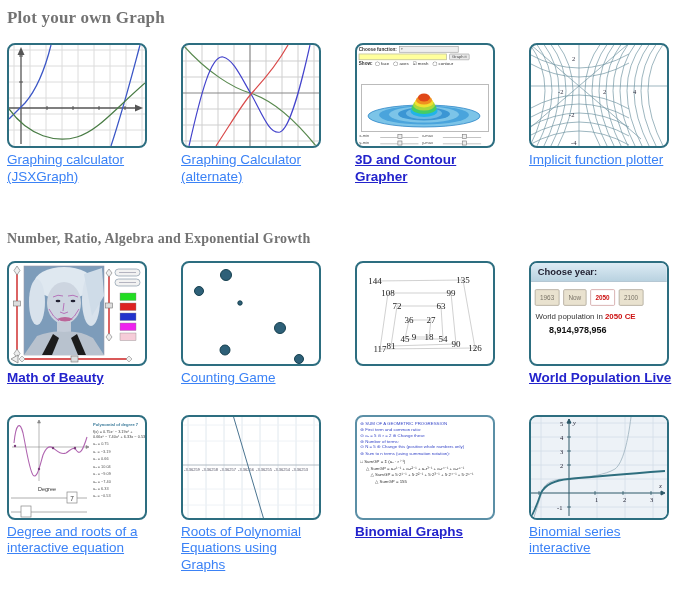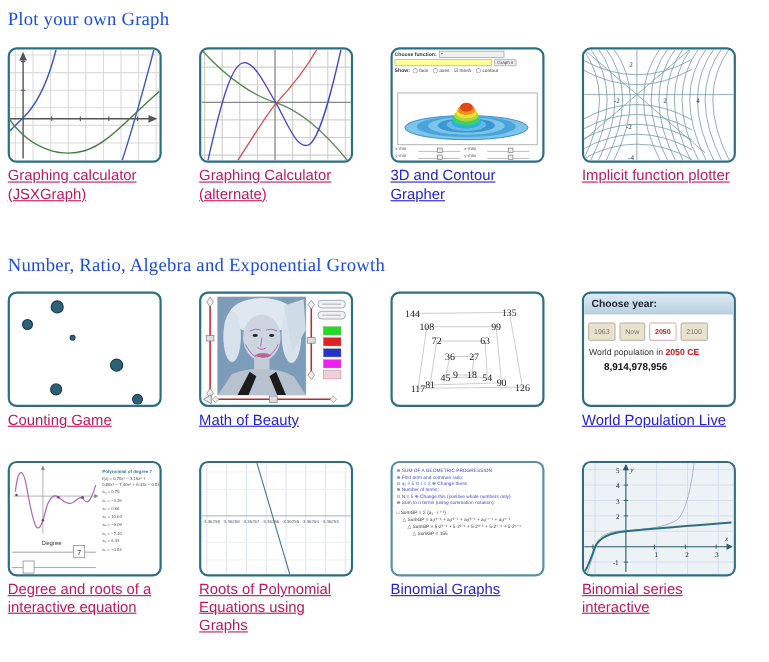--- a/index.html
+++ b/index.html
@@ -1,33 +1,33 @@
 <!DOCTYPE html>
 <html><head>
 <meta charset="utf-8">
 <style>
   html,body{margin:0;padding:0;}
   body{
     width:699px;height:602px;overflow:hidden;background:#fff;
     font-family:"Liberation Sans", sans-serif;position:relative;
     padding:6px 0 0 7px;box-sizing:border-box;
   }
-  .sec-title{font-family:"Liberation Serif", serif;font-weight:normal;color:#1d4ed8;margin:0;letter-spacing:.2px;}
+  .sec-title{font-family:"Liberation Serif", serif;font-weight:bold;color:#737373;margin:0;letter-spacing:.2px;}
   #title1{font-size:17px;margin:2px 0 15px 0;}
-  #title2{font-size:17px;margin:46px 0 14px 0;}
+  #title2{font-size:14px;margin:46px 0 14px 0;}
   .row{display:grid;grid-template-columns:174px 174px 174px 174px;align-items:start;}
   .row3{margin-top:28px;}
   .thumb{
     width:136px;height:101px;border:2px solid #2d6e80;border-radius:8px;
     background:#fff;position:relative;overflow:hidden;display:block;
   }
   .thumb svg{display:block;}
   a.card-link{display:block;margin-top:4px;font-size:13.5px;line-height:1.23;text-decoration:underline;cursor:pointer;}
-  a.card-link.purple{color:#be185d;}
-  a.card-link.blue{color:#2323cc;}
+  a.card-link.purple{color:#3b82f6;}
+  a.card-link.blue{color:#2323cc;font-weight:bold;}
   .w150{width:152px}.w122{width:122px}.w165{width:166px}.w135{width:136px}.w110{width:112px}
   
   .g3d{position:absolute;inset:0;}
   .g3d-ctrl{transform:scale(.58);transform-origin:0 0;width:234px;padding:2px 3px 0 3px;color:#333;}
   .g3d-r{display:flex;align-items:center;gap:4px;margin-bottom:2px;white-space:nowrap;}
   .g3d-lbl{font-weight:bold;font-size:8px;}
   .g3d-dd{display:inline-block;width:96px;height:9px;background:#efefef;border:1px solid #999;font-size:6px;color:#777;overflow:hidden;line-height:9px;padding:0 2px;}
   .g3d-input{display:inline-block;width:150px;height:9px;background:#ffff9c;border:1px solid #aaa;}
   .g3d-btn{font-size:7px;background:#e9e9e9;border:1px solid #999;padding:1px 4px;border-radius:2px;color:#444;}
   .g3d-opt{font-size:7.5px;margin-right:3px;}
@@ -222,36 +222,20 @@
   </div>
 </div>
 
 <h2 class="sec-title" id="title2">Number, Ratio, Algebra and Exponential Growth</h2>
 
 <div class="row">
 
   <div>
     <span class="thumb">
       <svg width="136" height="101" viewBox="0 0 136 101">
-        <g fill="#2e6078" stroke="#16404f" stroke-width="1">
-          <circle cx="43" cy="12" r="5.5"></circle>
-          <circle cx="16" cy="28" r="4.5"></circle>
-          <circle cx="57" cy="40" r="2.2"></circle>
-          <circle cx="97" cy="65" r="5.5"></circle>
-          <circle cx="42" cy="87" r="5"></circle>
-          <circle cx="116" cy="96" r="4.5"></circle>
-        </g>
-      </svg>
-    </span>
-    <a class="card-link purple">Counting Game</a>
-  </div>
-
-  <div>
-    <span class="thumb">
-      <svg width="136" height="101" viewBox="0 0 136 101">
         <g>
           <line x1="8" y1="8" x2="8" y2="90" stroke="#cc2222" stroke-width="1.4"></line>
           <polygon points="8,3 11,7.5 8,12 5,7.5" fill="#eee" stroke="#777" stroke-width="0.6"></polygon>
           <polygon points="8,86 11,90.5 8,95 5,90.5" fill="#eee" stroke="#777" stroke-width="0.6"></polygon>
           <rect x="4.5" y="38" width="7" height="5" fill="#ddd" stroke="#777" stroke-width="0.6"></rect>
         </g>
         <g transform="translate(15,3)">
           <rect x="0" y="0" width="80" height="89" fill="#7d9cba" stroke="#99a" stroke-width="0.6"></rect>
           <ellipse cx="40" cy="17" rx="30" ry="16" fill="#dfe8f0"></ellipse>
           <ellipse cx="13" cy="36" rx="8" ry="23" fill="#d8e2ec"></ellipse>
@@ -300,20 +284,36 @@
           <rect x="62" y="93" width="7" height="6" fill="#ddd" stroke="#777" stroke-width="0.6"></rect>
         </g>
       </svg>
     </span>
     <a class="card-link blue">Math of Beauty</a>
   </div>
 
   <div>
     <span class="thumb">
       <svg width="136" height="101" viewBox="0 0 136 101">
+        <g fill="#2e6078" stroke="#16404f" stroke-width="1">
+          <circle cx="43" cy="12" r="5.5"></circle>
+          <circle cx="16" cy="28" r="4.5"></circle>
+          <circle cx="57" cy="40" r="2.2"></circle>
+          <circle cx="97" cy="65" r="5.5"></circle>
+          <circle cx="42" cy="87" r="5"></circle>
+          <circle cx="116" cy="96" r="4.5"></circle>
+        </g>
+      </svg>
+    </span>
+    <a class="card-link purple">Counting Game</a>
+  </div>
+
+  <div>
+    <span class="thumb">
+      <svg width="136" height="101" viewBox="0 0 136 101">
         <polyline points="57,74 72,74 74,57 52,57 48,76 86,76 84,43 40,43 34,83 99,81 94,30 31,30 23,86 118,85 106,17 18,18" fill="none" stroke="#cccccc" stroke-width="0.9"></polyline>
         <g font-size="9" fill="#222" font-family="Liberation Serif, serif" text-anchor="middle">
           <text x="57" y="77">9</text>
           <text x="72" y="77">18</text>
           <text x="74" y="60">27</text>
           <text x="52" y="60">36</text>
           <text x="48" y="79">45</text>
           <text x="86" y="79">54</text>
           <text x="84" y="46">63</text>
           <text x="40" y="46">72</text>

